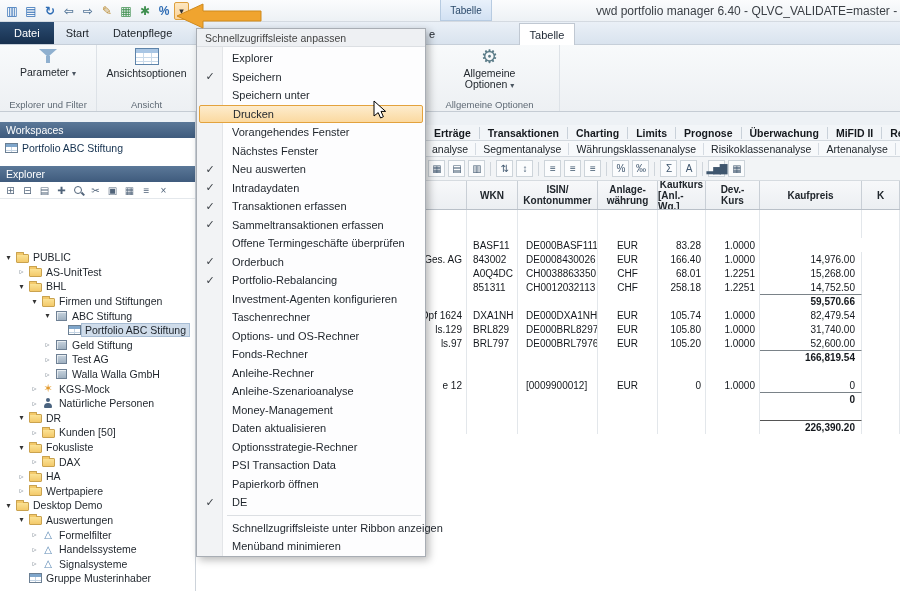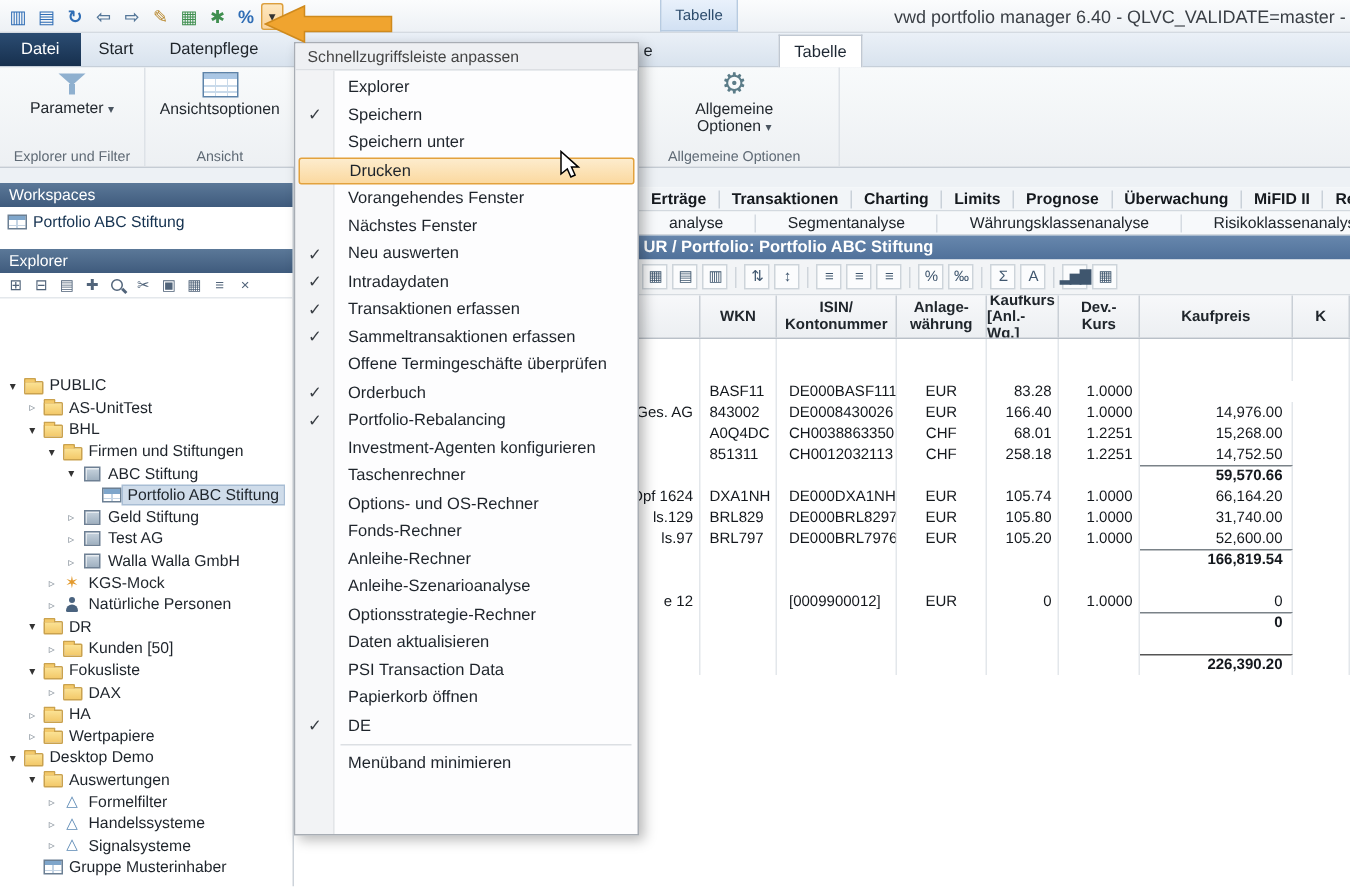--- a/index.html
+++ b/index.html
@@ -100,21 +100,21 @@
 
   
   .main { position:absolute; left:196px; top:112px; width:704px; height:479px; background:#fff; }
   .main-strip { height:13px; background:#edf1f5; }
   .vtabs1 { height:16px; background:#f2f5f8; border-bottom:1px solid #d3d9df; display:flex;
     align-items:center; padding-left:230px; overflow:hidden; white-space:nowrap; }
   .vtab1 { font-size:10.5px; font-weight:bold; color:#15191e; padding:0 8px;
     border-right:1px solid #c9d1d9; }
   .vtabs2 { height:16px; background:#f7f9fb; border-bottom:1px solid #d3d9df; display:flex;
     align-items:center; padding-left:229px; overflow:hidden; white-space:nowrap; }
-  .vtab2 { font-size:10.5px; color:#20262c; padding:0 21px; border-right:1px solid #d5dbe2; }
+  .vtab2 { font-size:10.5px; color:#20262c; padding:0 7px; border-right:1px solid #d5dbe2; }
   .bluebar { height:16px; background:linear-gradient(#6787ad,#50719a); color:#fff; font-weight:bold;
     font-size:11px; display:flex; align-items:center; padding-left:233px; white-space:nowrap; overflow:hidden; }
   .tbar { height:24px; background:#f2f4f6; border-bottom:1px solid #d6dbe0; display:flex;
     align-items:center; gap:3px; padding-left:232px; overflow:hidden; }
   .tbicon { flex:0 0 17px; width:17px; height:17px; border:1px solid #cdd4da; background:#fbfcfd;
     color:#3f566e; font-size:10px; letter-spacing:-1px; display:flex; align-items:center; justify-content:center; }
   .tbsep { flex:0 0 1px; width:1px; height:14px; background:#cfd5db; margin:0 2px; }
 
   .grid-head { height:29px; display:flex; background:linear-gradient(#f7f8fa,#eceff2);
     border-bottom:1px solid #b9c0c8; }
@@ -403,21 +403,20 @@
       <span class="vtab1">Reporting</span>
     </div>
   <div class="vtabs2">
       <span class="vtab2">analyse</span>
       <span class="vtab2">Segmentanalyse</span>
       <span class="vtab2">Währungsklassenanalyse</span>
       <span class="vtab2">Risikoklassenanalyse</span>
       <span class="vtab2">Artenanalyse</span>
       <span class="vtab2">Länderanalyse</span>
     </div>
-  <div class="bluebar">UR / Portfolio: Portfolio ABC Stiftung</div>
   <div class="tbar">
       <span class="tbicon">▦</span>
       <span class="tbicon">▤</span>
       <span class="tbicon">▥</span>
       <span class="tbsep"></span>
       <span class="tbicon">⇅</span>
       <span class="tbicon">↕</span>
       <span class="tbsep"></span>
       <span class="tbicon">≡</span>
       <span class="tbicon">≡</span>
@@ -533,21 +532,21 @@
         <div class="gcell cell-6 a-rr" style="width: 102px;">59,570.66</div>
         <div class="gcell cell-7 " style="width: 38px;"></div>
       </div>
       <div class="grow data">
         <div class="gcell cell-0 a-r" style="width: 271px;">MTN.Opf 1624</div>
         <div class="gcell cell-1 a-l6" style="width: 51px;">DXA1NH</div>
         <div class="gcell cell-2 a-l8" style="width: 80px;">DE000DXA1NH2</div>
         <div class="gcell cell-3 a-c" style="width: 60px;">EUR</div>
         <div class="gcell cell-4 a-r" style="width: 48px;">105.74</div>
         <div class="gcell cell-5 a-r" style="width: 54px;">1.0000</div>
-        <div class="gcell cell-6 a-rr" style="width: 102px;">66,164.20</div>
+        <div class="gcell cell-6 a-rr" style="width: 102px;">82,479.54</div>
         <div class="gcell cell-7 " style="width: 38px;"></div>
       </div>
       <div class="grow data">
         <div class="gcell cell-0 a-r" style="width: 271px;">ls.129</div>
         <div class="gcell cell-1 a-l6" style="width: 51px;">BRL829</div>
         <div class="gcell cell-2 a-l8" style="width: 80px;">DE000BRL8297</div>
         <div class="gcell cell-3 a-c" style="width: 60px;">EUR</div>
         <div class="gcell cell-4 a-r" style="width: 48px;">105.80</div>
         <div class="gcell cell-5 a-r" style="width: 54px;">1.0000</div>
         <div class="gcell cell-6 a-rr" style="width: 102px;">31,740.00</div>
@@ -701,39 +700,47 @@
       <div class="mitem">
         <span class="chk"></span>
         <span class="lbl">Anleihe-Rechner</span>
       </div>
       <div class="mitem">
         <span class="chk"></span>
         <span class="lbl">Anleihe-Szenarioanalyse</span>
       </div>
       <div class="mitem">
         <span class="chk"></span>
+        <span class="lbl">Money-Management</span>
+      </div>
+      <div class="mitem">
+        <span class="chk"></span>
+        <span class="lbl">Daten aktualisieren</span>
+      </div>
+      <div class="mitem">
+        <span class="chk"></span>
         <span class="lbl">Optionsstrategie-Rechner</span>
-      </div>
-      <div class="mitem">
-        <span class="chk"></span>
-        <span class="lbl">Daten aktualisieren</span>
       </div>
       <div class="mitem">
         <span class="chk"></span>
         <span class="lbl">PSI Transaction Data</span>
       </div>
       <div class="mitem">
         <span class="chk"></span>
         <span class="lbl">Papierkorb öffnen</span>
       </div>
       <div class="mitem">
         <span class="chk">✓</span>
         <span class="lbl">DE</span>
       </div>
       <div class="msep"></div>
+      <div class="mitem">
+        <span class="chk"></span>
+        <span class="lbl">Schnellzugriffsleiste unter Ribbon anzeigen</span>
+      </div>
       <div class="mitem">
         <span class="chk"></span>
         <span class="lbl">Menüband minimieren</span>
       </div>
     </div>
 </div>
 
 <svg class="overlay" style="left:176px;top:3px;" width="86" height="26" viewBox="0 0 86 26">
   <polygon points="1,13 27,1 27,8 85,8 85,18 27,18 27,25" fill="#f0a42f" stroke="#cf8a1d" stroke-width="1"></polygon>
 </svg>

